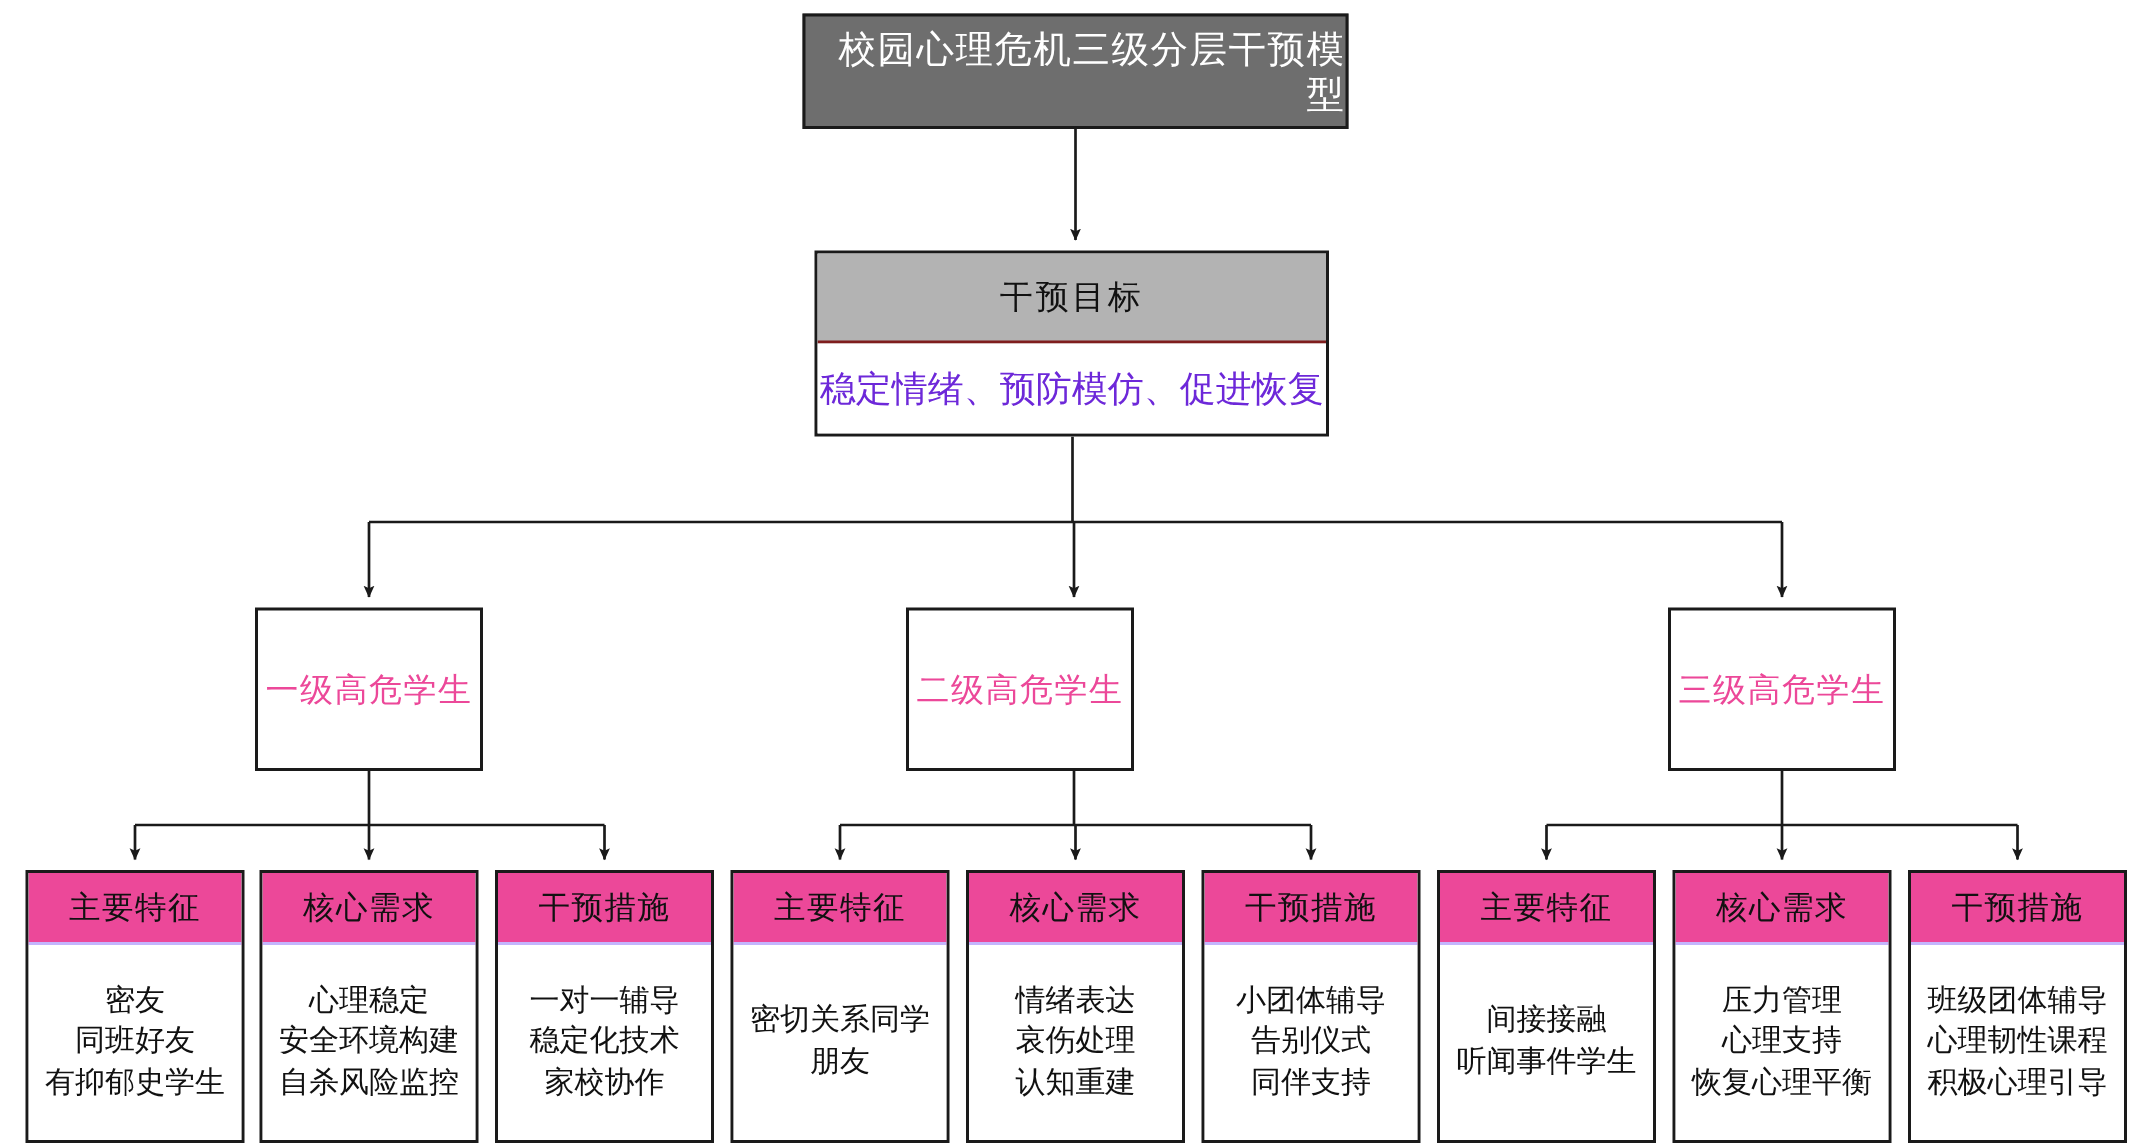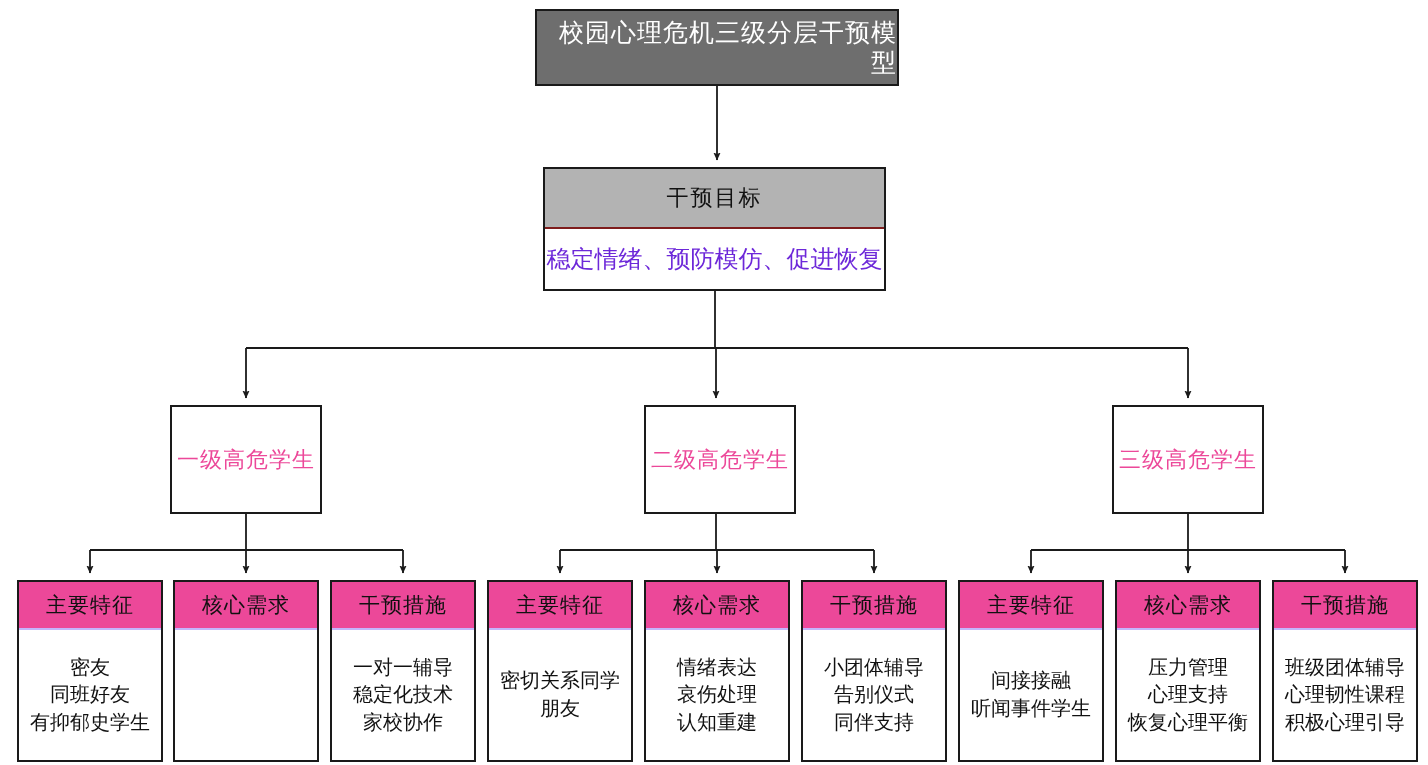--- a/index.html
+++ b/index.html
@@ -89,21 +89,21 @@
     align-items: center;
     justify-content: center;
   }
   .level-node .level-label {
     font-size: 22px;
     color: #ec4899;
     letter-spacing: 1px;
     text-align: center;
   }
   #level-node-0 { left: 170px; }
-  #level-node-1 { left: 644px; }
+  #level-node-1 { left: 604px; }
   #level-node-2 { left: 1112px; }
   
   .leaf-node {
     top: 580px;
     width: 146px;
     height: 182px;
   }
   .leaf-node .leaf-header {
     height: 46px;
     flex: 0 0 46px;
@@ -196,20 +196,25 @@
   <div class="node leaf-node" style="left:17px">
     <div class="leaf-header">主要特征</div>
     <div class="leaf-body">
       <div class="leaf-line">密友</div>
       <div class="leaf-line">同班好友</div>
       <div class="leaf-line">有抑郁史学生</div>
     </div>
   </div>
   <div class="node leaf-node" style="left:173px">
     <div class="leaf-header">核心需求</div>
+    <div class="leaf-body">
+      <div class="leaf-line">心理稳定</div>
+      <div class="leaf-line">安全环境构建</div>
+      <div class="leaf-line">自杀风险监控</div>
+    </div>
   </div>
   <div class="node leaf-node" style="left:330px">
     <div class="leaf-header">干预措施</div>
     <div class="leaf-body">
       <div class="leaf-line">一对一辅导</div>
       <div class="leaf-line">稳定化技术</div>
       <div class="leaf-line">家校协作</div>
     </div>
   </div>
 

